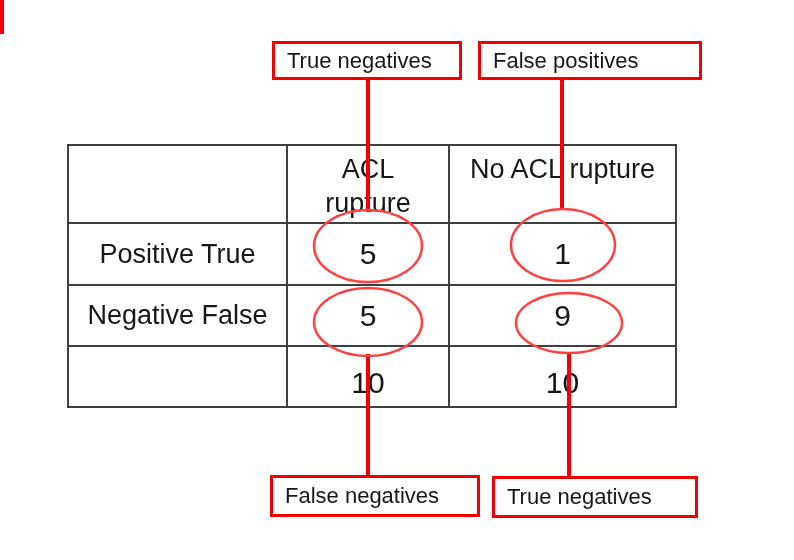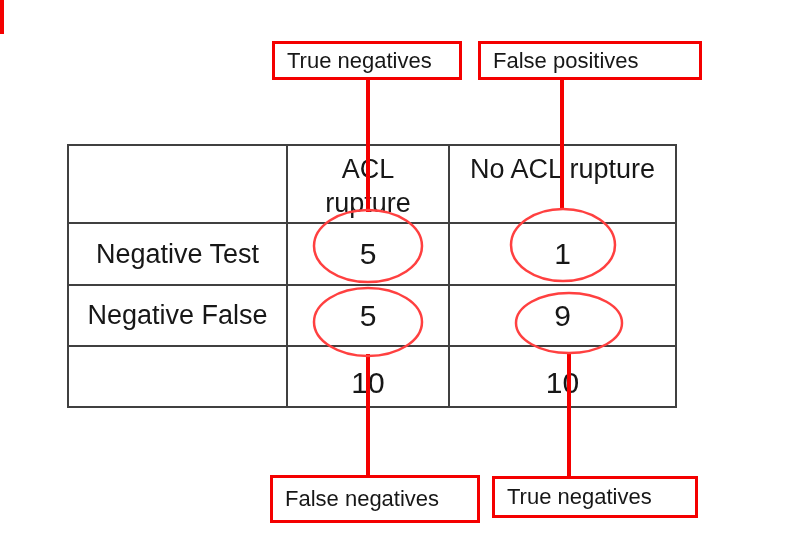--- a/index.html
+++ b/index.html
@@ -68,21 +68,21 @@
     background: #ffffff;
     display: flex;
     align-items: center;
     padding-left: 12px;
     font-size: 22px;
     color: #171717;
     z-index: 3;
   }
   .callout.tp { left: 272px; top: 41px; width: 190px; height: 39px; }
   .callout.fp { left: 478px; top: 41px; width: 224px; height: 39px; }
-  .callout.fn { left: 270px; top: 475px; width: 210px; height: 48px; }
+  .callout.fn { left: 270px; top: 475px; width: 210px; height: 42px; }
   .callout.tn { left: 492px; top: 476px; width: 206px; height: 42px; text-align: center; }
 
   
   .vline {
     position: absolute;
     width: 4px;
     background: #f40000;
     z-index: 2;
   }
   .vline.l-tp { left: 366px; top: 80px;  height: 132px; }
@@ -130,21 +130,21 @@
   <div class="vline l-fn"></div>
   <div class="vline l-tn"></div>
 
   <div class="matrix">
 
     <div class="cell head"></div>
     <div class="cell head">ACL
 rupture</div>
     <div class="cell head c-last">No ACL rupture</div>
 
-    <div class="cell">Negative Test</div>
+    <div class="cell">Positive True</div>
     <div class="cell num">5</div>
     <div class="cell num c-last">1</div>
 
     <div class="cell">Negative False</div>
     <div class="cell num">5</div>
     <div class="cell num c-last">9</div>
 
     <div class="cell r-last"></div>
     <div class="cell num total r-last">10</div>
     <div class="cell num total c-last r-last">10</div>

